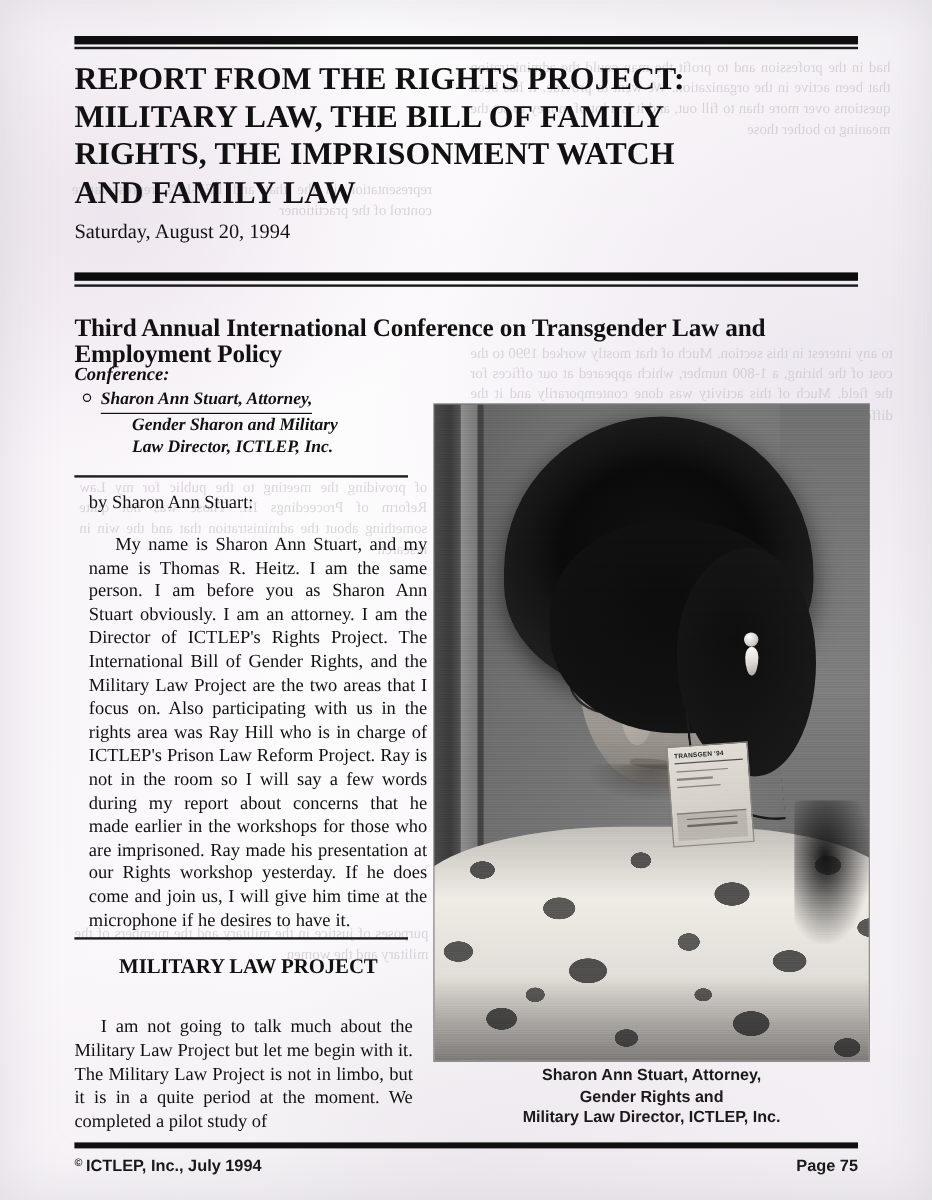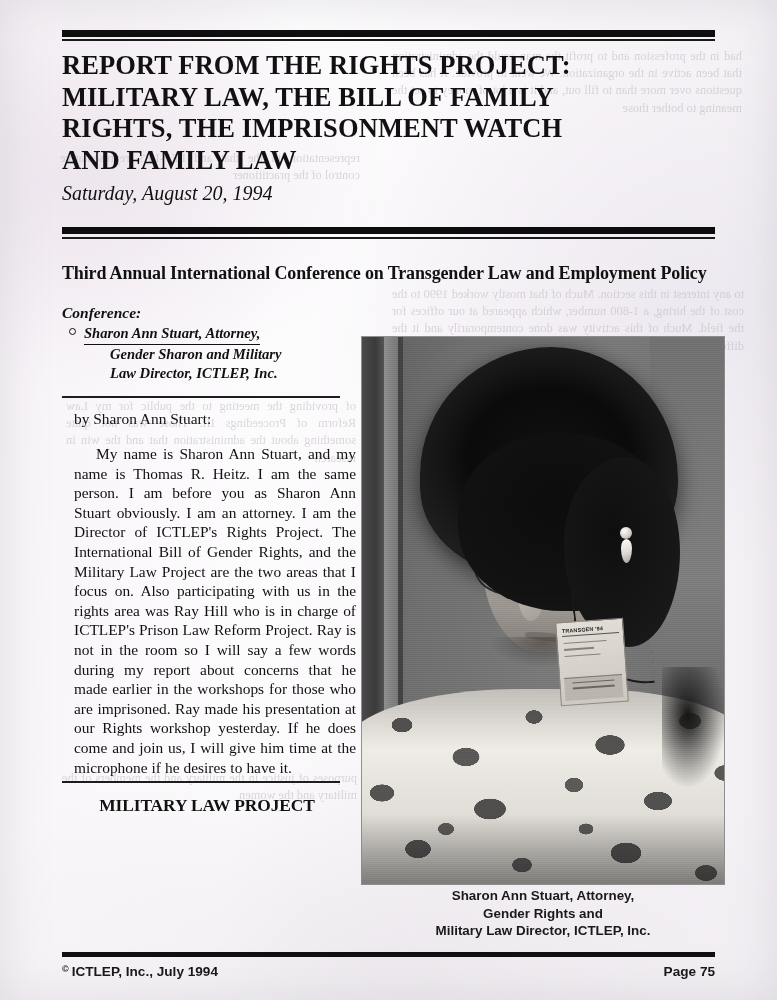--- a/index.html
+++ b/index.html
@@ -110,31 +110,30 @@
   .doc-title {
     font-size: 26.5px;
     font-weight: bold;
     line-height: 31.5px;
     letter-spacing: 0.1px;
     margin: 0;
   }
   .doc-title .tl { display: block; }
   .doc-date {
     margin-top: 7px;
-    font-size: 20px;
+    font-size: 17px;
     line-height: 20px;
-    font-style: italic;
   }
 
   
   .conf-line {
     position: absolute;
     top: 262px; left: 62px;
     width: 660px;
-    font-size: 18px;
+    font-size: 21px;
     font-weight: bold;
     line-height: 22px;
     letter-spacing: -0.15px;
     z-index: 4;
   }
 
   
   .moderator {
     position: absolute;
     top: 303px; left: 62px;
@@ -528,20 +527,21 @@
   </div>
   <div class="rule-short rule-mod"></div>
 
   <div class="col-left">
     <div class="byline">by Sharon Ann Stuart:</div>
     <p class="para">My name is Sharon Ann Stuart, and my name is Thomas R. Heitz. I am the same person. I am before you as Sharon Ann Stuart obviously. I am an attorney. I am the Director of ICTLEP's Rights Project. The International Bill of Gender Rights, and the Military Law Project are the two areas that I focus on. Also participating with us in the rights area was Ray Hill who is in charge of ICTLEP's Prison Law Reform Project. Ray is not in the room so I will say a few words during my report about concerns that he made earlier in the workshops for those who are imprisoned. Ray made his presentation at our Rights workshop yesterday. If he does come and join us, I will give him time at the microphone if he desires to have it.</p>
   </div>
 
   <div class="rule-short rule-sect"></div>
   <div class="section-head">MILITARY LAW PROJECT</div>
+  <p class="para-2">I am not going to talk much about the Military Law Project but let me begin with it. The Military Law Project is not in limbo, but it is in a quite period at the moment. We completed a pilot study of</p>
 
   <div class="photo-wrap">
     <div class="photo-canvas">
       <div class="ph-bg"></div>
       <div class="ph-doorframe-dark"></div>
       <div class="ph-doorframe-light"></div>
       <div class="ph-doorframe-line"></div>
       <div class="ph-wall-right"></div>
 
       <div class="ph-blouse"></div>

